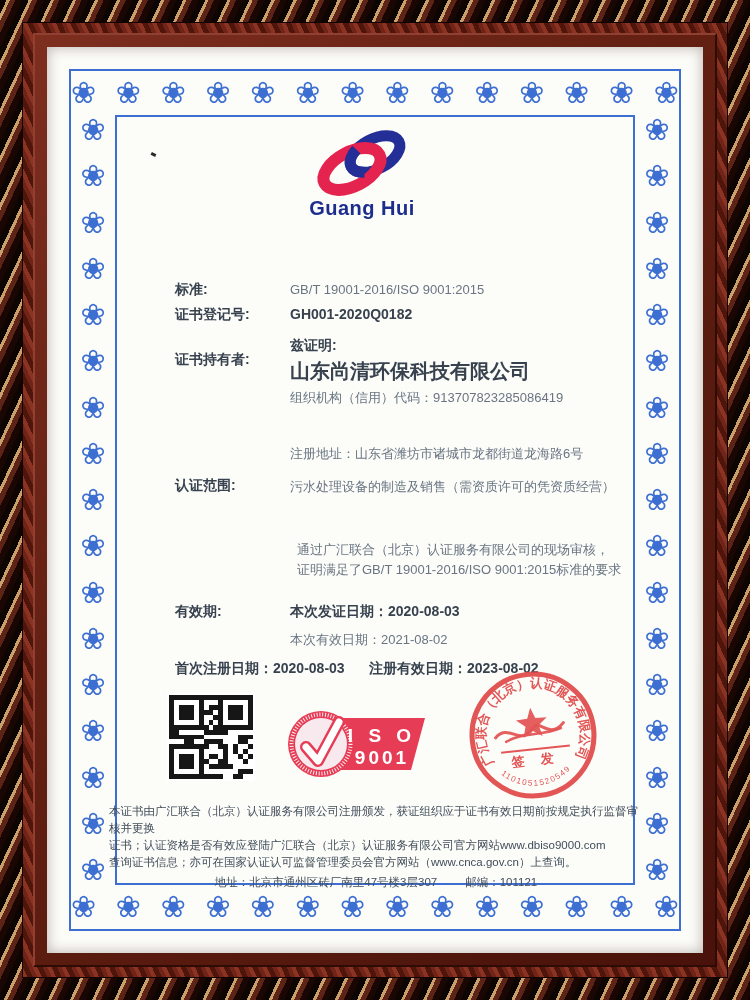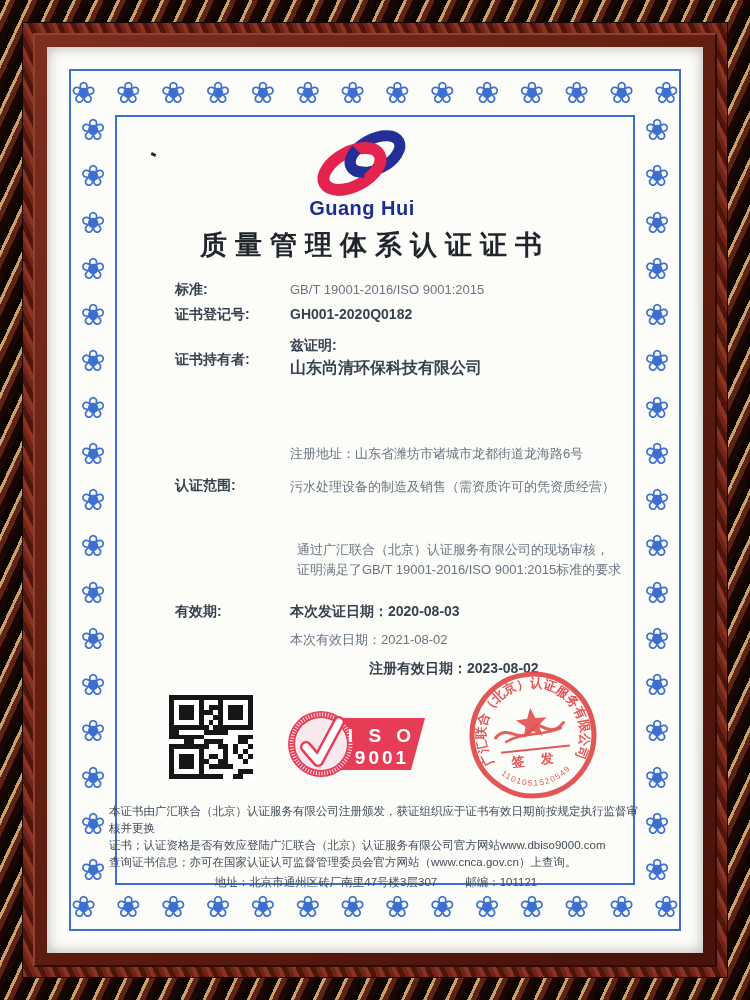--- a/index.html
+++ b/index.html
@@ -32,21 +32,21 @@
   .content { position:absolute; inset:0; }
   .abs { position:absolute; }
   .logo-svg { left:255px; top:80px; width:120px; height:72px; }
   .logo-text { left:225px; top:150px; width:180px; text-align:center;
     color:var(--navy); font-size:20px; font-weight:bold; letter-spacing:.5px; }
   .cert-title { left:0; right:0; top:180px; text-align:center; color:var(--ink);
     font-size:27px; font-weight:bold; letter-spacing:8px; }
   .label { left:128px; color:var(--label); font-size:14px; font-weight:bold; }
   .value { left:243px; color:var(--value); font-size:13px; }
   .value-bold { left:243px; color:var(--label); font-size:14px; font-weight:bold; }
-  .holder { font-size:16px; }
+  .holder { font-size:20px; }
   .reg-row { color:var(--label); font-size:14px; font-weight:bold; }
   .qr { left:120px; top:646px; width:88px; height:88px; display:grid;
     grid-template-columns:repeat(17,1fr); grid-template-rows:repeat(17,1fr);
     background:#fff; padding:2px; }
   .qm { background:#fff; } .qm.b { background:#161616; }
   .badge-svg { left:238px; top:660px; width:142px; height:74px; }
   .stamp-svg { left:420px; top:622px; width:132px; height:132px; opacity:.92; }
   .footer { left:62px; right:60px; top:756px; color:var(--footer); font-size:11.5px; line-height:17px; }
   .footer-addr { margin-top:3px; text-align:center; }
   .footer-addr span { margin:0 14px; }
@@ -138,45 +138,46 @@
 
     <div class="abs artifact"></div>
 
     <svg class="abs logo-svg" viewBox="0 0 120 72">
       <ellipse cx="73" cy="27" rx="27" ry="15" fill="none" style="stroke:var(--logo_blue)" stroke-width="11" transform="rotate(-28 73 27)"></ellipse>
       <ellipse cx="50" cy="42" rx="31" ry="17" fill="none" style="stroke:var(--logo_red)" stroke-width="12" transform="rotate(-28 50 42)"></ellipse>
       <ellipse cx="73" cy="27" rx="27" ry="15" fill="none" style="stroke:var(--logo_blue)" stroke-width="11" transform="rotate(-28 73 27)" stroke-dasharray="34 300" stroke-dashoffset="-52"></ellipse>
     </svg>
     <div class="abs logo-text">Guang Hui</div>
 
-    <div class="abs cert-title">质量管理体系认证证书</div>
 
     <div class="abs label" style="top:234px">标准:</div>
     <div class="abs value" style="top:235px">GB/T 19001-2016/ISO 9001:2015</div>
 
     <div class="abs label" style="top:259px">证书登记号:</div>
     <div class="abs value-bold" style="top:259px">GH001-2020Q0182</div>
 
     <div class="abs value-bold" style="top:290px">兹证明:</div>
 
     <div class="abs label" style="top:304px">证书持有者:</div>
     <div class="abs value-bold holder" style="top:311px">山东尚清环保科技有限公司</div>
 
+    <div class="abs value" style="top:342px">组织机构（信用）代码：913707823285086419</div>
     <div class="abs value" style="top:398px">注册地址：山东省潍坊市诸城市龙都街道龙海路6号</div>
 
     <div class="abs label" style="top:430px">认证范围:</div>
     <div class="abs value" style="top:431px">污水处理设备的制造及销售（需资质许可的凭资质经营）</div>
 
     <div class="abs value" style="top:494px;left:250px">通过广汇联合（北京）认证服务有限公司的现场审核，</div>
     <div class="abs value" style="top:514px;left:250px">证明满足了GB/T 19001-2016/ISO 9001:2015标准的要求</div>
 
     <div class="abs label" style="top:556px">有效期:</div>
     <div class="abs value-bold" style="top:556px">本次发证日期：2020-08-03</div>
     <div class="abs value" style="top:584px">本次有效日期：2021-08-02</div>
 
+    <div class="abs reg-row" style="top:613px;left:128px">首次注册日期：2020-08-03</div>
     <div class="abs reg-row" style="top:613px;left:322px">注册有效日期：2023-08-02</div>
 
     <div class="abs qr">
         <div class="qm b"></div>
         <div class="qm b"></div>
         <div class="qm b"></div>
         <div class="qm b"></div>
         <div class="qm b"></div>
         <div class="qm b"></div>
         <div class="qm b"></div>

